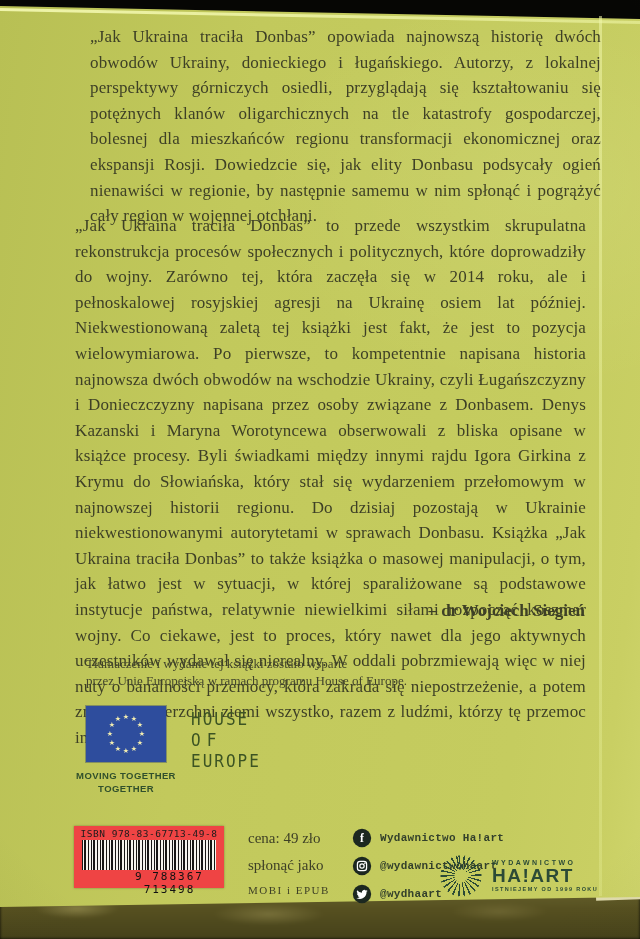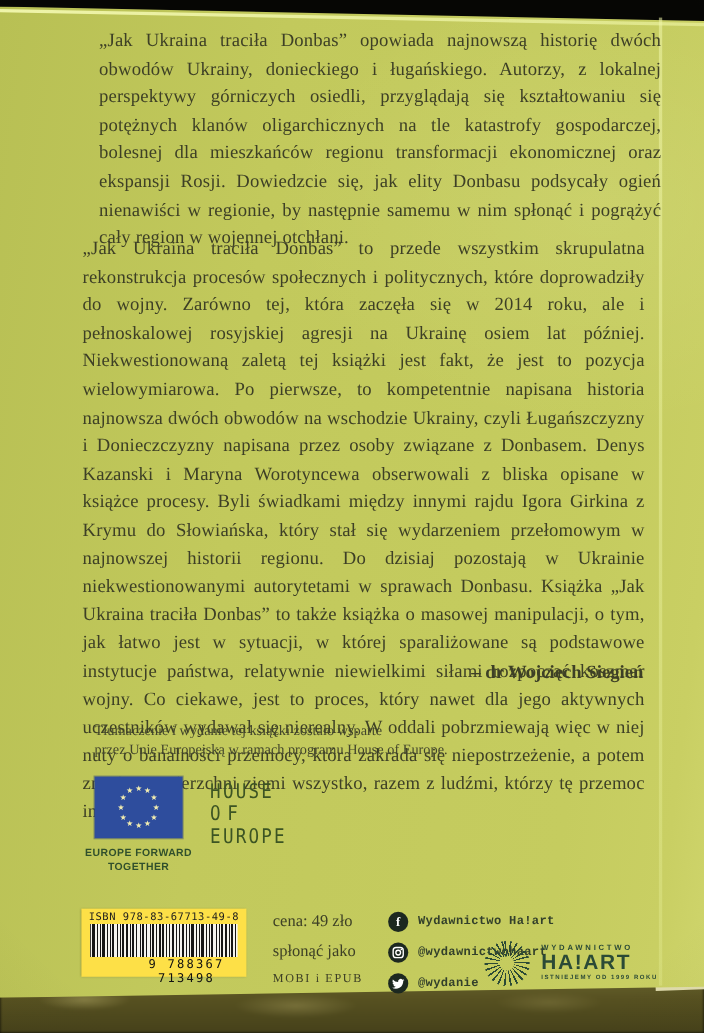--- a/index.html
+++ b/index.html
@@ -49,21 +49,21 @@
     color:#31502c;letter-spacing:.4px;}
 
   
   .hoe{position:absolute;left:191px;top:709px;color:#3c5423;
     font-family:"DejaVu Sans Mono",monospace;font-size:16px;line-height:18px;
     letter-spacing:2px;transform:scaleY(1.15);transform-origin:top left;}
   .hoe .l{display:block;white-space:nowrap;}
   .hoe .l2{letter-spacing:6px;}
 
   
-  .isbn-panel{position:absolute;left:74px;top:826px;width:150px;height:62px;background:#fde047;
+  .isbn-panel{position:absolute;left:74px;top:826px;width:150px;height:62px;background:#ef4444;
     box-shadow:0 0 2px rgba(60,60,30,.5);text-align:center;}
   .isbn-label{font-family:"DejaVu Sans Mono",monospace;font-size:9.5px;color:#1c1c1c;
     letter-spacing:.5px;margin-top:2px;}
   .barcode{margin:1px auto 0;width:134px;height:30px;
     background:
       repeating-linear-gradient(90deg,#151515 0 1px,transparent 1px 3px),
       repeating-linear-gradient(90deg,transparent 0 2px,#151515 2px 4px,transparent 4px 9px);
     background-color:#f4f3ee;}
   .barcode-digits{font-family:"DejaVu Sans Mono",monospace;font-size:11px;color:#111;
     letter-spacing:2px;margin-top:0;margin-left:41px;}
@@ -129,21 +129,21 @@
           <text x="40" y="47">★</text>
             <text x="32" y="45">★</text>
             <text x="26" y="39">★</text>
           <text x="24" y="30">★</text>
             <text x="26" y="21">★</text>
             <text x="32" y="15">★</text>
         </g>
       </svg>
     </div>
     <div class="eu-caption">
-      <div>EUROPE FORWARD</div>
+      <div>MOVING TOGETHER</div>
       <div>TOGETHER</div>
     </div>
 
     <div class="hoe">
       <span class="l">HOUSE</span>
       <span class="l l2">OF</span>
       <span class="l">EUROPE</span>
     </div>
 
     <div class="isbn-panel">
@@ -173,21 +173,21 @@
           <circle cx="12" cy="12" r="2.6" fill="none" stroke="#fff" stroke-width="1.5"></circle>
           <circle cx="15.4" cy="8.6" r="0.9" fill="#fff"></circle>
         </svg>
         <span class="s-label">@wydawnictwohaart</span>
       </div>
       <div class="s-row">
         <svg class="s-icon" viewBox="0 0 24 24">
           <circle cx="12" cy="12" r="11" fill="#1c2820"></circle>
           <path fill="#fff" transform="translate(4.6,5.2) scale(0.62)" d="M23 5.1c-.8.4-1.7.6-2.6.8a4.5 4.5 0 0 0 2-2.5c-.9.5-1.8.9-2.9 1.1a4.5 4.5 0 0 0-7.7 4.1A12.8 12.8 0 0 1 2.5 3.9a4.5 4.5 0 0 0 1.4 6 4.4 4.4 0 0 1-2-.6v.1a4.5 4.5 0 0 0 3.6 4.4 4.6 4.6 0 0 1-2 .1 4.5 4.5 0 0 0 4.2 3.1A9 9 0 0 1 1 18.6a12.7 12.7 0 0 0 6.9 2c8.3 0 12.8-6.9 12.8-12.8v-.6c.9-.6 1.6-1.4 2.3-2.1z"></path>
         </svg>
-        <span class="s-label">@wydanie</span>
+        <span class="s-label">@wydhaart</span>
       </div>
     </div>
 
     <div class="haart">
       <div class="fan"></div>
       <div class="haart-text">
         <span class="haart-small">WYDAWNICTWO</span>
         <span class="haart-big">HA!ART</span>
         <span class="haart-tag">ISTNIEJEMY OD 1999 ROKU</span>
       </div>

